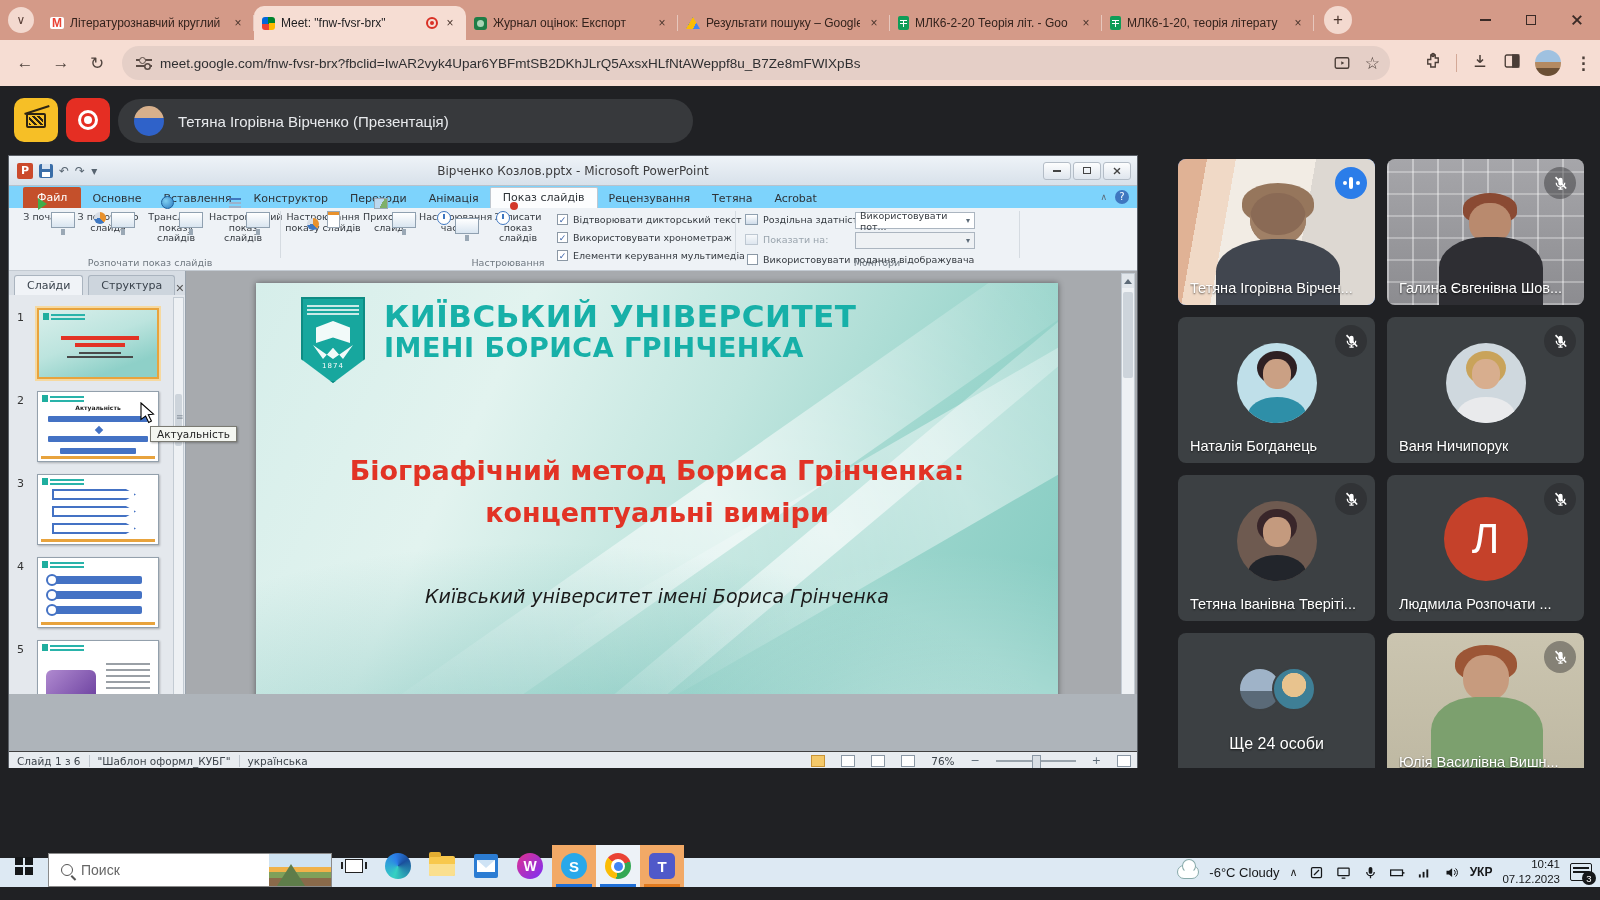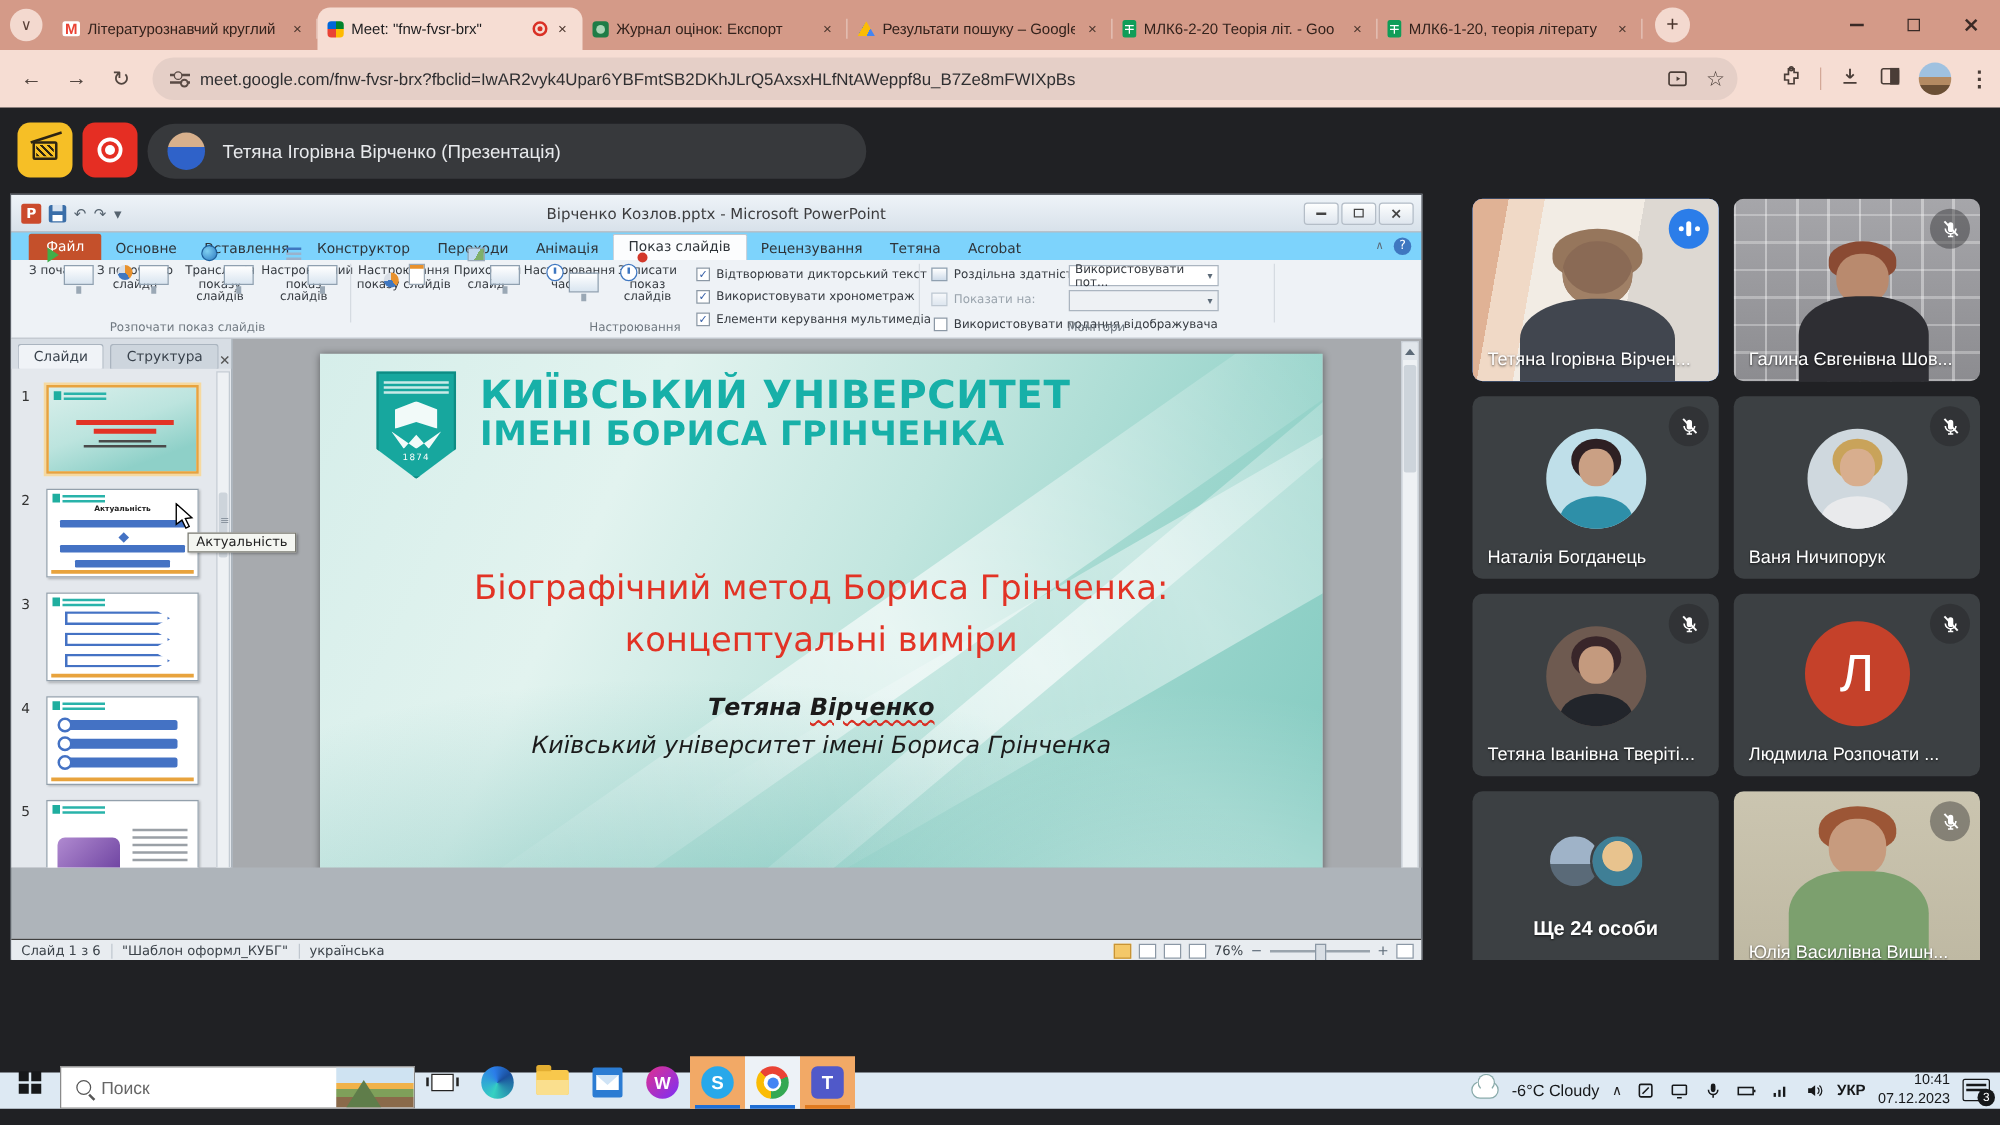--- a/index.html
+++ b/index.html
@@ -157,56 +157,56 @@
 .swave{position:absolute;left:-60px;bottom:-140px;width:980px;height:360px;background:radial-gradient(ellipse at 35% 100%,rgba(23,146,136,.5),rgba(23,146,136,0) 68%)}
 .swave2{position:absolute;right:-120px;bottom:-60px;width:560px;height:260px;background:radial-gradient(ellipse at 60% 100%,rgba(255,255,255,.55),rgba(255,255,255,0) 70%)}
 .logo{position:absolute;left:45px;top:14px;width:64px;height:86px;background:#17a79e;clip-path:polygon(0 0,100% 0,100% 72%,50% 100%,0 72%);display:flex;flex-direction:column;align-items:center;border:2px solid #0e8c84}
 .logo .lg-top{margin-top:4px;width:52px;height:14px;background:linear-gradient(#e9f6f4,#e9f6f4) 0 2px/100% 2px no-repeat,linear-gradient(#e9f6f4,#e9f6f4) 0 6px/100% 2px no-repeat,linear-gradient(#e9f6f4,#e9f6f4) 0 10px/100% 2px no-repeat;opacity:.85}
 .logo .lg-book{width:34px;height:22px;margin-top:4px;background:#f2faf9;clip-path:polygon(0 30%,50% 0,100% 30%,100% 100%,50% 75%,0 100%)}
 .logo .lg-wing{width:40px;height:14px;margin-top:2px;background:#f2faf9;clip-path:polygon(50% 100%,0 0,25% 100%,50% 20%,75% 100%,100% 0)}
 .logo .lg-year{font-size:7px;color:#fdfdfd;margin-top:3px;letter-spacing:1px}
 .uni{position:absolute;left:128px;top:16px;color:#17b0a8;font-weight:bold;line-height:1.1}
 .uni .u1{font-size:31px;letter-spacing:.5px}
 .uni .u2{font-size:27px;letter-spacing:.5px}
-.stitle{position:absolute;left:0;right:0;text-align:center;color:#e23325;font-size:27px;font-weight:400}
+.stitle{position:absolute;left:0;right:0;text-align:center;color:#e23325;font-size:27px;font-weight:700}
 .st1{top:172px}.st2{top:214px}
 .sauth{position:absolute;left:0;right:0;text-align:center;color:#1b1b1b;font-style:italic;font-size:19px;font-weight:600;top:272px}
 .sauth .wavy{text-decoration:underline;text-decoration-style:wavy;text-decoration-color:#d93025;text-underline-offset:3px}
 .saffil{position:absolute;left:0;right:0;text-align:center;color:#1b1b1b;font-style:italic;font-size:19px;top:302px}
 
 .vsb{position:absolute;right:2px;top:2px;width:14px;height:476px;background:#eef1f4;border:1px solid #c3cbd3}
 .vsb-arrow{position:absolute;left:0;right:0;height:14px;display:flex;align-items:center;justify-content:center;background:#e1e6eb}
 .tri-up{width:0;height:0;border-left:4px solid transparent;border-right:4px solid transparent;border-bottom:5px solid #5c6a77}
 .tri-dn{width:0;height:0;border-left:4px solid transparent;border-right:4px solid transparent;border-top:5px solid #5c6a77}
 .vsb-thumb{position:absolute;left:1px;right:1px;top:18px;height:86px;background:#cdd4db;border-radius:2px}
 .vsb-nav{position:absolute;left:0;right:0;height:16px;background:#e1e6eb;display:flex;flex-direction:column;align-items:center;justify-content:center;gap:1px}
 .vsb-nav i{display:block;width:0;height:0;border-left:3.5px solid transparent;border-right:3.5px solid transparent}
 .vsb-nav.up i{border-bottom:4px solid #5c6a77}
 .vsb-nav.dn i{border-top:4px solid #5c6a77}
 
 
 .ppt-status{position:absolute;left:0;top:595px;right:0;height:18px;background:#e8ecf0;border-top:1px solid #404040;display:flex;align-items:center;font-size:10.5px;color:#3c434a}
 .ps-item{padding:0 8px;white-space:nowrap}
 .ps-sep{width:1px;height:12px;background:#c0c7cf}
-.ps-right{margin-left:auto;display:flex;align-items:center;gap:6px;padding-right:6px}
+.ps-right{margin-left:auto;display:flex;align-items:center;gap:16px;padding-right:6px}
 .vmode{width:14px;height:12px;border:1px solid #8b98a5;background:#fff}
 .vmode.on{background:#f4c869;border-color:#c89436}
 .zslider{width:80px;height:2px;background:#9aa4ad;position:relative}
 .zslider::before{content:"";position:absolute;left:36px;top:-5px;width:7px;height:12px;background:#d8dee4;border:1px solid #8b98a5}
 .zglyph{font-size:11px;color:#5c6a77}
 
 
 .tooltip{position:absolute;left:150px;top:426px;background:#f4f6f1;border:1px solid #7a7a72;font-size:10.5px;color:#222;padding:1px 6px;font-family:"DejaVu Sans",sans-serif;box-shadow:1px 1px 2px rgba(0,0,0,.3);z-index:30}
 .cursor{position:absolute;left:140px;top:402px;z-index:31}
 
 
 .tile{position:absolute;width:197px;height:146px;border-radius:8px;background:#3c4043;overflow:hidden}
 .tile.speaking{outline:3px solid #4e8df7;outline-offset:-3px}
 .tname{position:absolute;left:12px;bottom:9px;color:#fff;font-size:14.5px;font-weight:500;text-shadow:0 1px 2px rgba(0,0,0,.7);white-space:nowrap;max-width:175px;overflow:hidden;z-index:5}
-.tname.center{left:0;right:0;max-width:none;text-align:center;font-size:16px;font-weight:bold}
+.tname.center{left:0;right:0;max-width:none;text-align:center;font-size:16px;font-weight:normal}
 .micoff{position:absolute;top:8px;right:8px;width:32px;height:32px;border-radius:50%;background:rgba(32,33,36,.4);display:flex;align-items:center;justify-content:center;z-index:5}
 .spk{position:absolute;top:8px;right:8px;width:32px;height:32px;border-radius:50%;background:#2b7de9;display:flex;align-items:center;justify-content:center;gap:2.5px;z-index:5}
 .spk i{display:block;width:4px;height:4px;border-radius:2px;background:#fff}
 .spk i.mid{height:12px}
 .pf{position:absolute;left:50%;top:26px;transform:translateX(-50%);width:80px;height:80px;border-radius:50%;overflow:hidden}
 .pf .hr{position:absolute;left:50%;top:8px;transform:translateX(-50%);width:40px;height:34px;border-radius:50%}
 .pf .hd{position:absolute;left:50%;top:16px;transform:translateX(-50%);width:28px;height:30px;border-radius:46%}
 .pf .bd{position:absolute;left:50%;bottom:-10px;transform:translateX(-50%);width:58px;height:36px;border-radius:50% 50% 0 0}
 .pletter{position:absolute;left:50%;top:22px;transform:translateX(-50%);width:84px;height:84px;border-radius:50%;background:#c5412a;color:#fff;font-size:42px;display:flex;align-items:center;justify-content:center}
 .pmore{position:absolute;left:50%;top:34px;transform:translateX(-50%);display:flex}
@@ -589,21 +589,20 @@
             <i class="lg-book"></i>
             <i class="lg-wing"></i>
           <span class="lg-year">1874</span>
         </div>
         <div class="uni">
           <div class="u1">КИЇВСЬКИЙ УНІВЕРСИТЕТ</div>
           <div class="u2">ІМЕНІ БОРИСА ГРІНЧЕНКА</div>
         </div>
         <div class="stitle st1">Біографічний метод Бориса Грінченка:</div>
         <div class="stitle st2">концептуальні виміри</div>
-        <div class="sauth"><span>Тетяна </span><span class="wavy">Вірченко</span></div>
         <div class="saffil">Київський університет імені Бориса Грінченка</div>
       </div>
 
       <div class="vsb">
         <div class="vsb-arrow" style="top:0">
             <i class="tri-up"></i>
           </div>
         <div class="vsb-thumb"></div>
         <div class="vsb-arrow" style="bottom:34px">
             <i class="tri-dn"></i>

